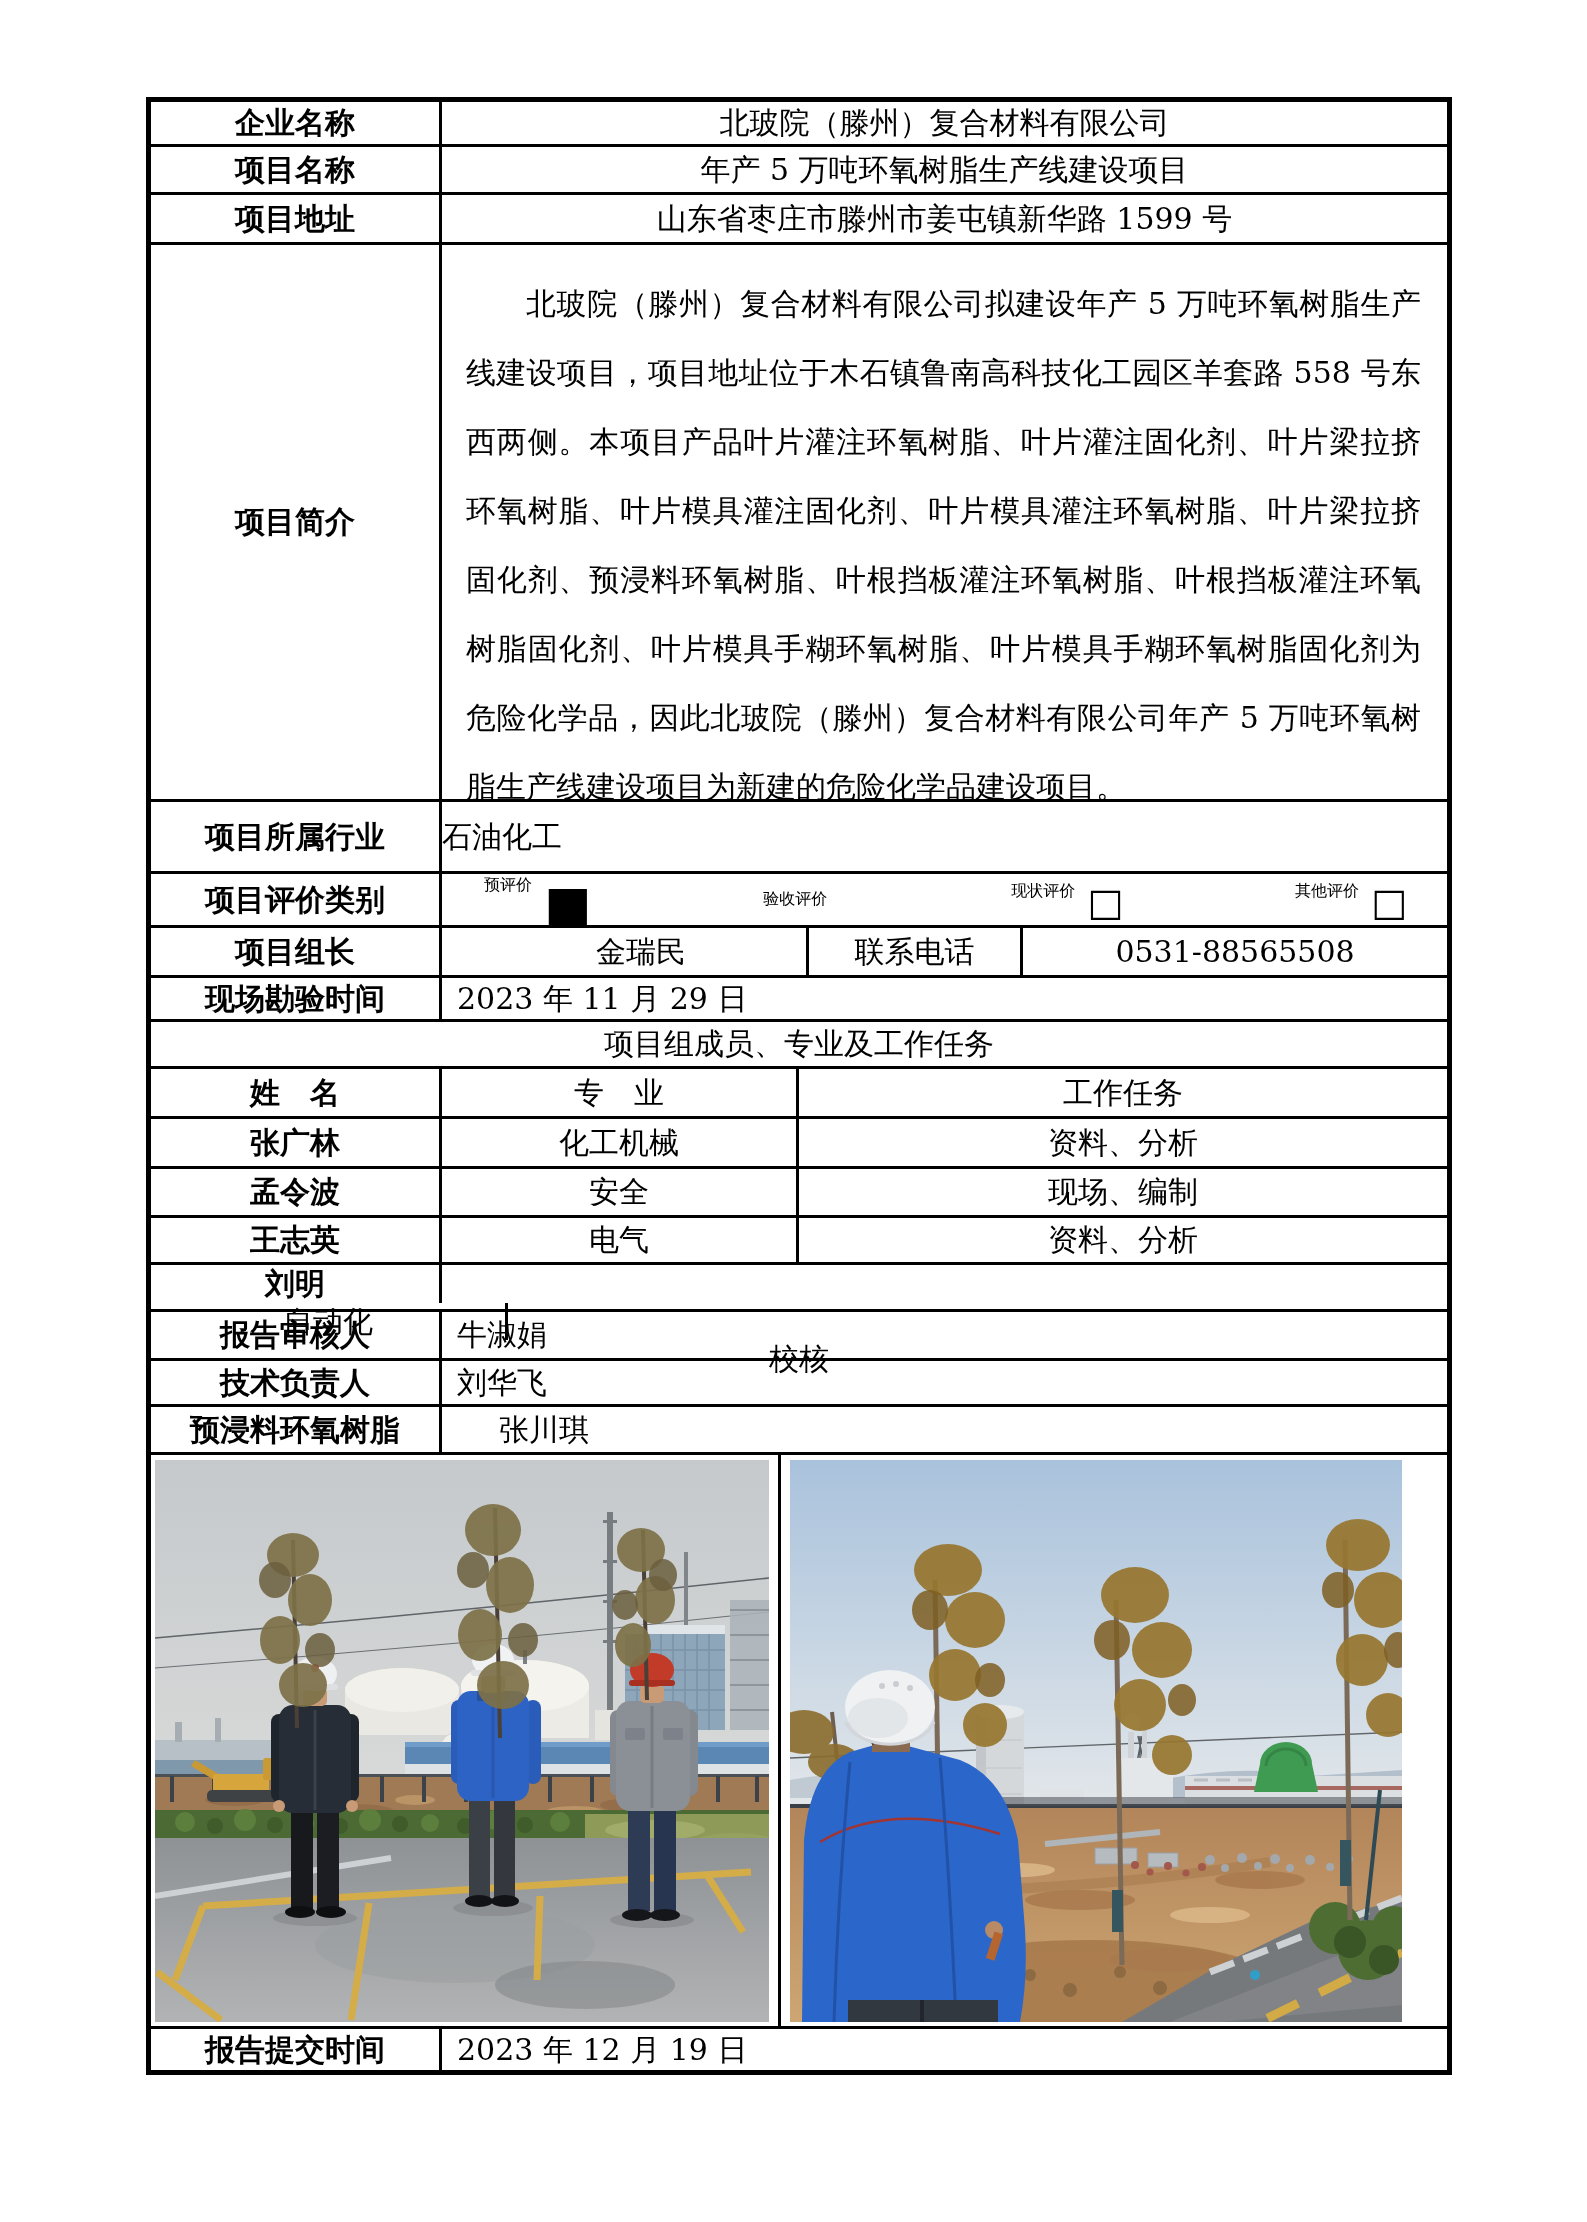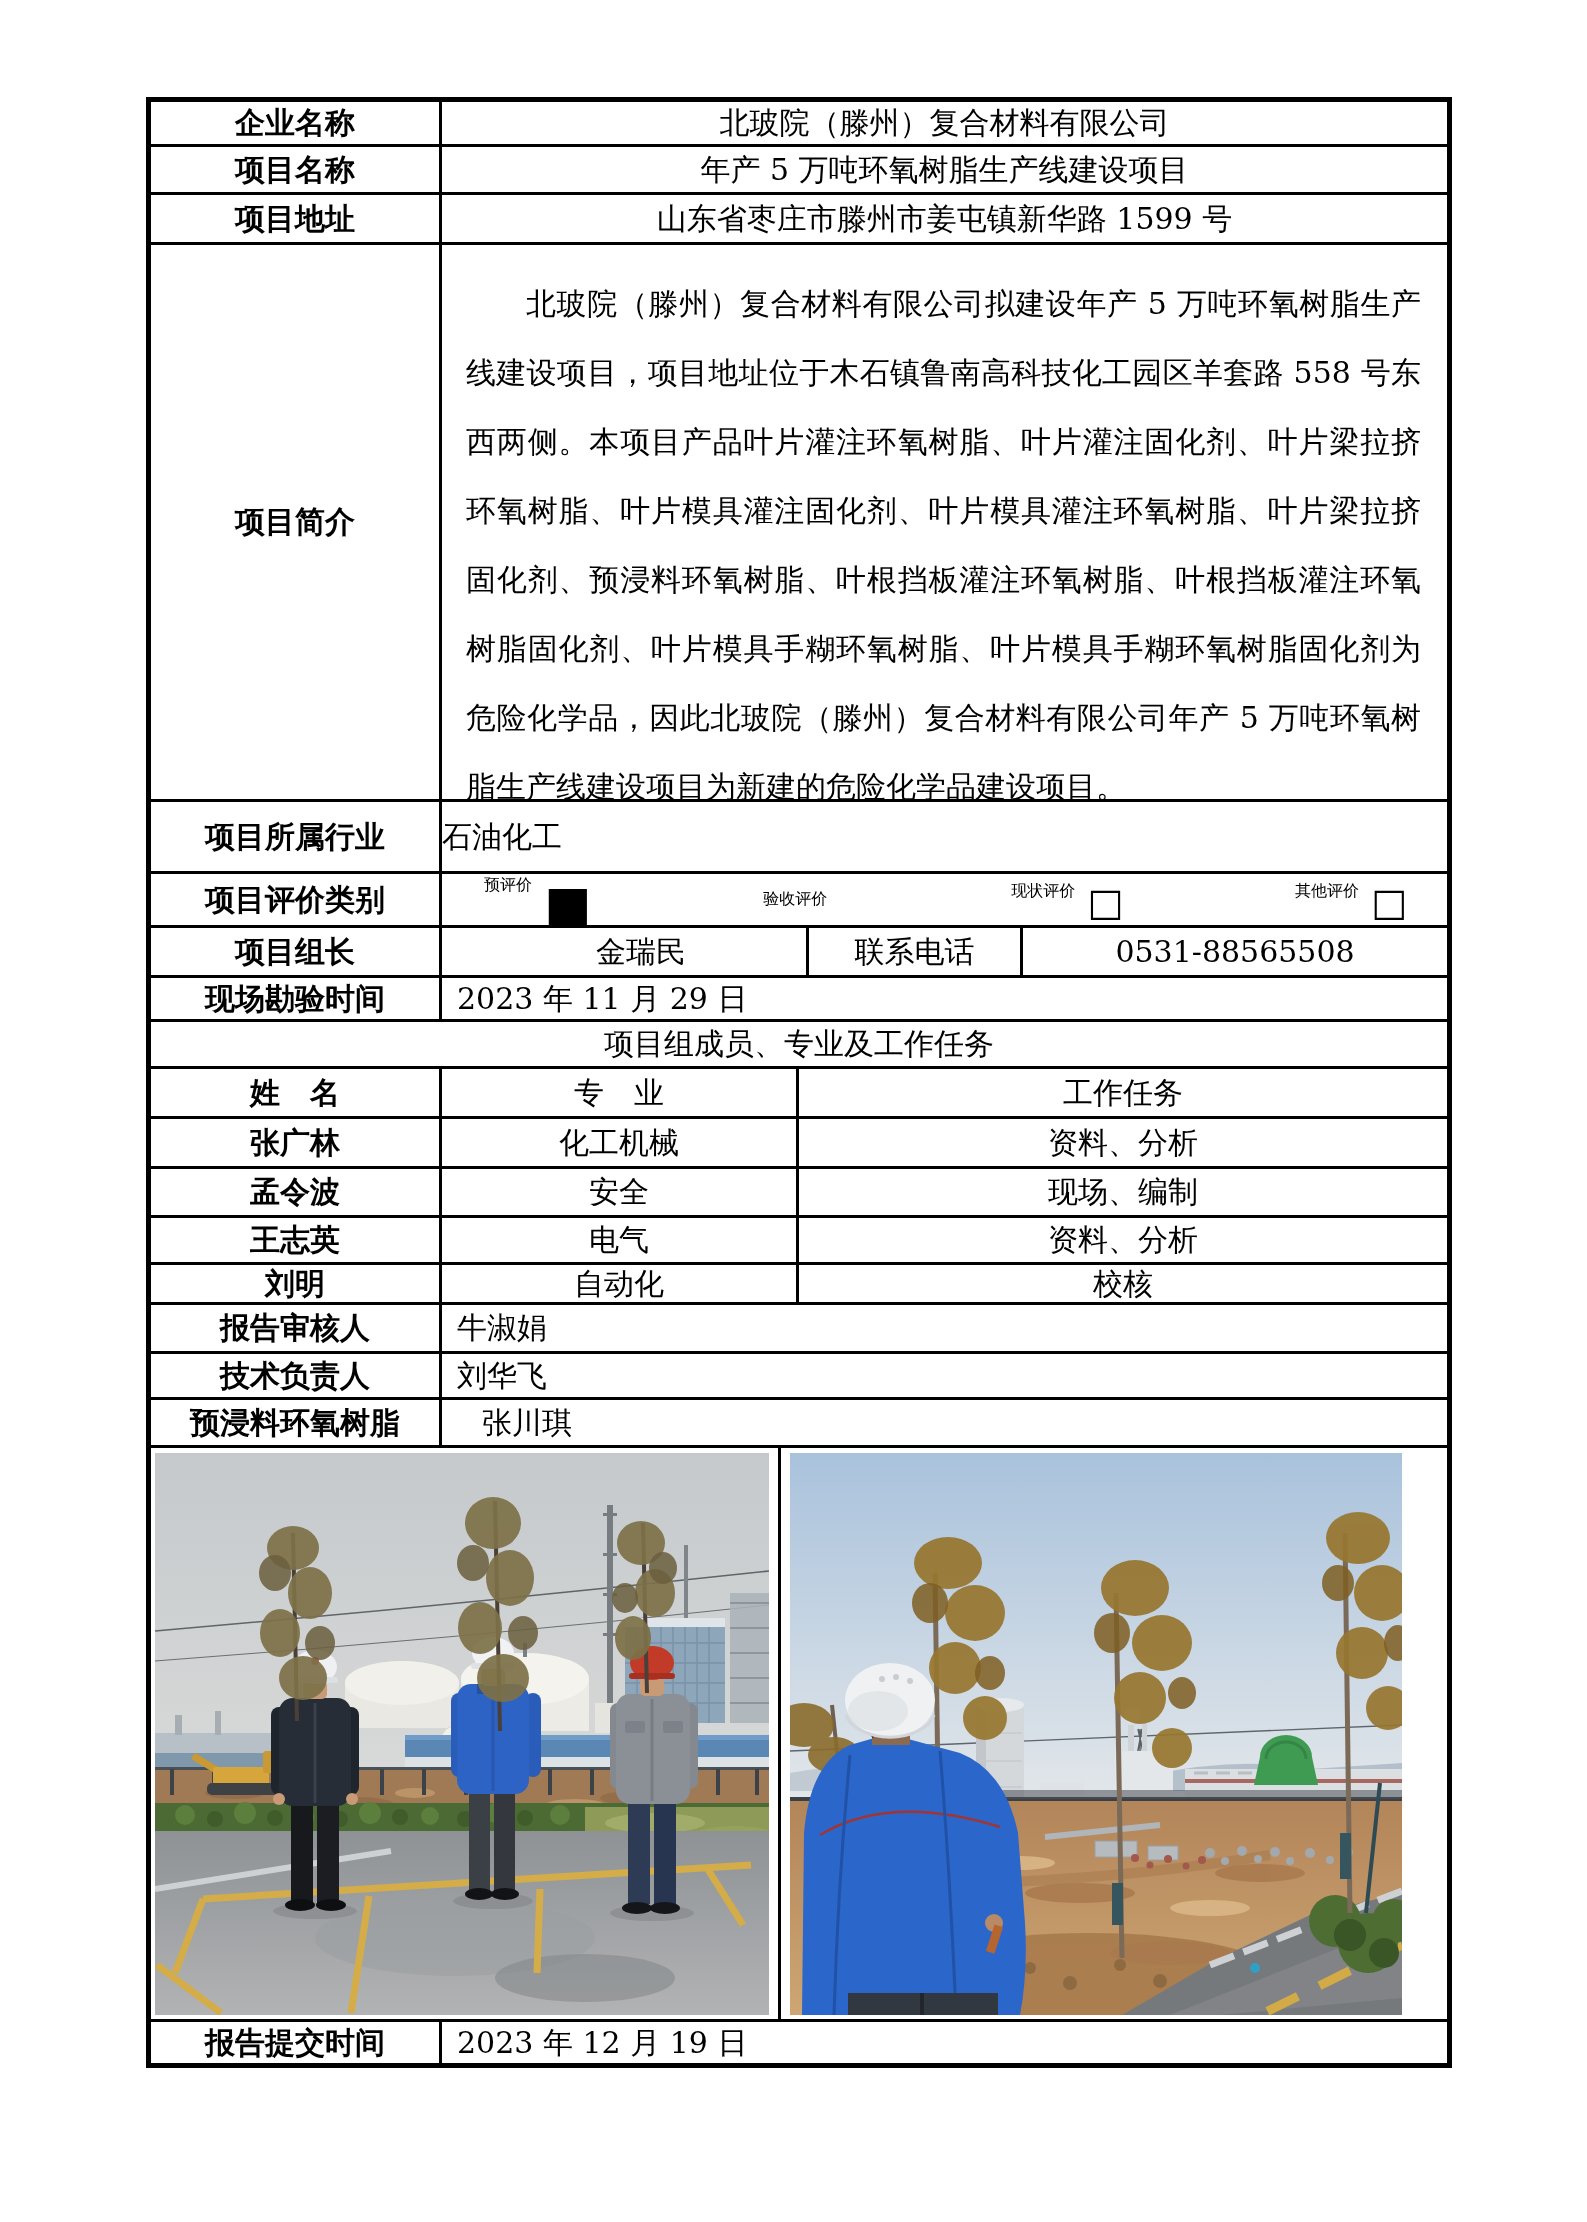--- a/index.html
+++ b/index.html
@@ -12,27 +12,27 @@
     position:absolute;left:146px;top:97px;width:1306px;
     box-sizing:border-box;border:5px solid #000;background:#fff;
   }
   .row{display:flex;border-top:3px solid #000;box-sizing:border-box;}
   .row.first{border-top:none;}
   .cell{box-sizing:border-box;display:flex;align-items:center;font-size:30px;line-height:1.25;}
   .c-label{width:291px;border-right:3px solid #000;justify-content:center;text-align:center;flex:none;font-weight:bold;}
   .c-val{flex:1;justify-content:center;text-align:center;}
   .c-val.left{justify-content:flex-start;text-align:left;padding-left:15px;}
   .c-val.left-big{justify-content:flex-start;text-align:left;}
-  .c-val.left-mid{justify-content:flex-start;text-align:left;padding-left:40px;}
+  .c-val.left-mid{justify-content:flex-start;text-align:left;padding-left:57px;}
   
   .h-r1{height:42px;} .h-r2{height:48px;} .h-r3{height:50px;}
   .h-intro{height:557px;}
   .h-r5{height:72px;} .h-r6{height:54px;} .h-r7{height:50px;} .h-r8{height:44px;}
   .h-r9{height:47px;} .h-r10{height:50px;}
-  .h-m{height:50px;} .h-m2{height:49px;} .h-m3{height:47px;} .h-m4{height:40px;}
+  .h-m{height:50px;} .h-m2{height:49px;} .h-m3{height:47px;} .h-m4{height:47px;flex-direction:column;}
   .h-r15{height:49px;} .h-r16{height:46px;} .h-r17{height:48px;}
   .h-photos{height:574px;}
   .h-r19{height:44px;}
   
   .intro-cell{flex:1;display:block;padding:8px 10px 0 8px;}
   .intro-text{
     font-size:30px;line-height:69px;text-align:justify;text-justify:inter-ideograph;
     text-indent:60px;margin:16px;
   }
   

